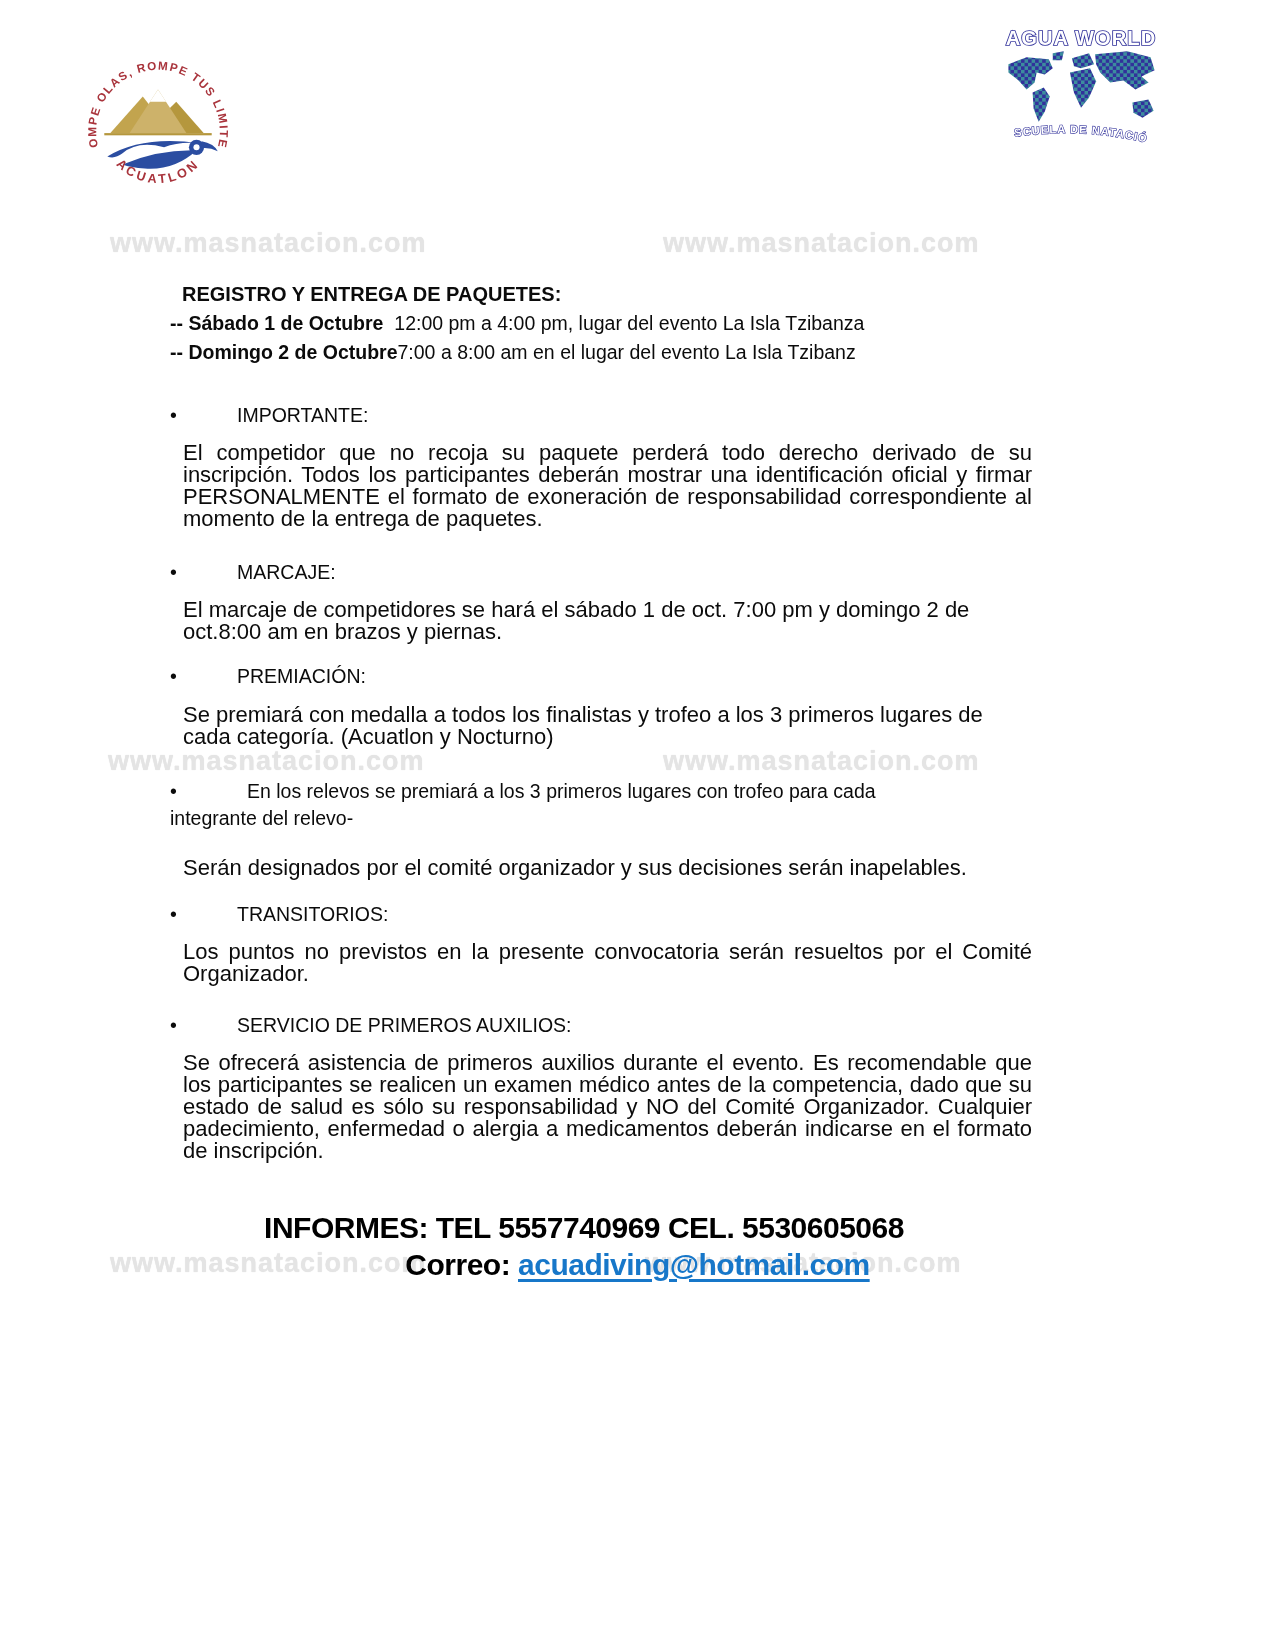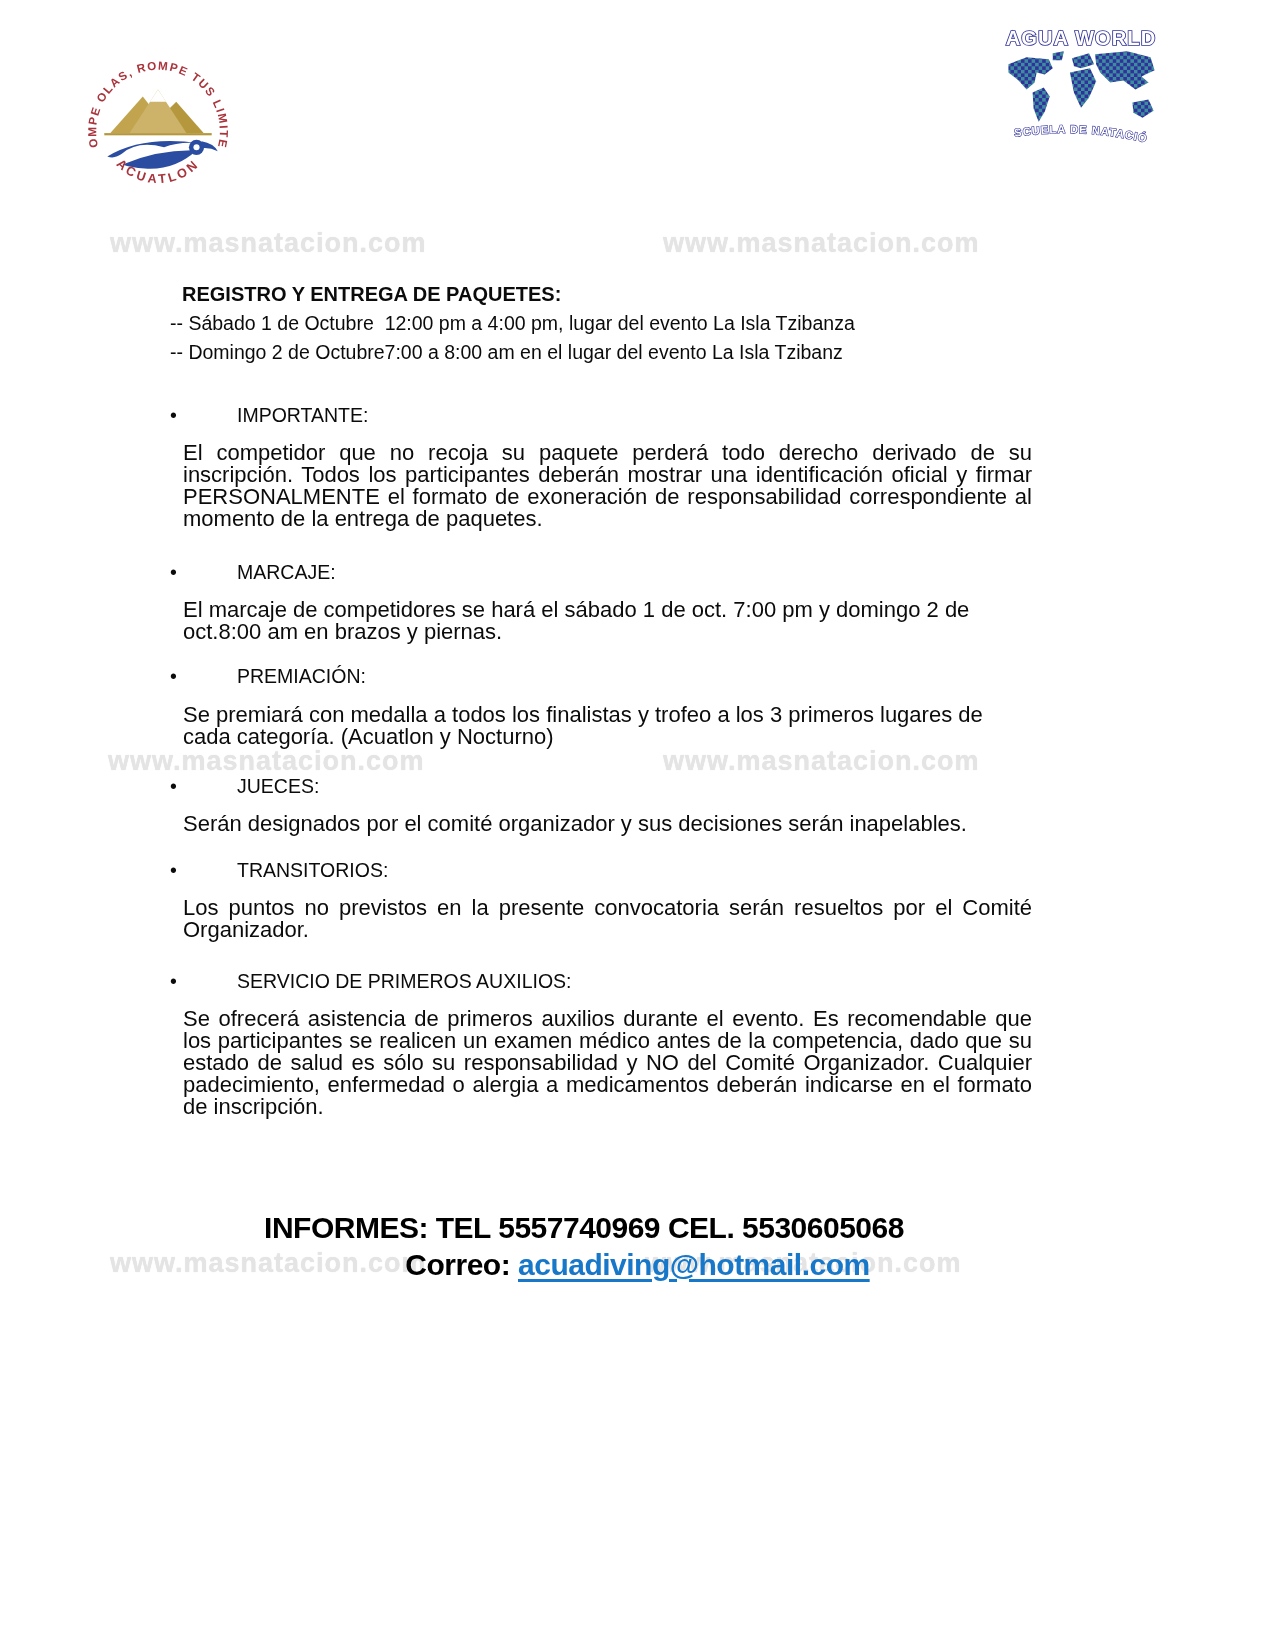--- a/index.html
+++ b/index.html
@@ -24,21 +24,21 @@
     text-shadow:0 0 1px #dedede;
     user-select:none;
   }
   .wm-r1l{left:110px;top:228px;} .wm-r1r{left:663px;top:228px;}
   .wm-r2l{left:108px;top:746px;} .wm-r2r{left:663px;top:746px;}
   .wm-r3l{left:110px;top:1248px;} .wm-r3r{left:645px;top:1248px;}
   
   .content{position:absolute;left:170px;top:280px;width:875px;z-index:2;}
   .reg-h{font-size:20px;font-weight:bold;line-height:29px;margin-left:12px;}
   .reg-line{font-size:19.5px;line-height:28.5px;}
-  .reg-line .b{font-weight:normal;white-space:pre-wrap;}
+  .reg-line .b{font-weight:bold;white-space:pre-wrap;}
   .reg-line .r{white-space:pre-wrap;}
   .sec-head{font-size:19.5px;line-height:27.2px;}
   .sec-head .bullet{display:inline-block;width:67px;}
   .sec-head .lbl{font-weight:normal;}
   .sec-body{margin:13px;font-size:22px;line-height:22px;}
   .just{text-align:justify;}
   .m-importante{margin-top:36px;}
   .m-marcaje{margin-top:29px;}
   .m-premiacion{margin-top:20px;}
   .m-relevos{margin-top:30px;}
@@ -162,25 +162,28 @@
       <p class="sec-body">El marcaje de competidores se hará el sábado 1 de oct. 7:00 pm y domingo 2 de oct.8:00 am en brazos y piernas.</p>
     </div>
 
     <div class="sec m-premiacion">
       <div class="sec-head">
         <span class="bullet">•</span><span class="lbl">PREMIACIÓN:</span><span></span>
       </div>
       <p class="sec-body">Se premiará con medalla a todos los finalistas y trofeo a los 3 primeros lugares de cada categoría. (Acuatlon y Nocturno)</p>
     </div>
 
+    <div class="sec m-relevos">
+      <div class="relevos-l1">
+        <span class="bullet">•</span><span>En los relevos se premiará a los 3 primeros lugares con trofeo para cada</span>
+      </div>
+      <div class="relevos-l2">integrante del relevo-</div>
+    </div>
 
     <div class="sec m-jueces">
-      <div class="sec-head">
-        <span class="bullet">•</span><span class="lbl">JUECES:</span><span></span>
-      </div>
       <p class="sec-body">Serán designados por el comité organizador y sus decisiones serán inapelables.</p>
     </div>
 
     <div class="sec m-transitorios">
       <div class="sec-head">
         <span class="bullet">•</span><span class="lbl">TRANSITORIOS</span><span>:</span>
       </div>
       <p class="sec-body just">Los puntos no previstos en la presente convocatoria serán resueltos por el Comité Organizador.</p>
     </div>
 

